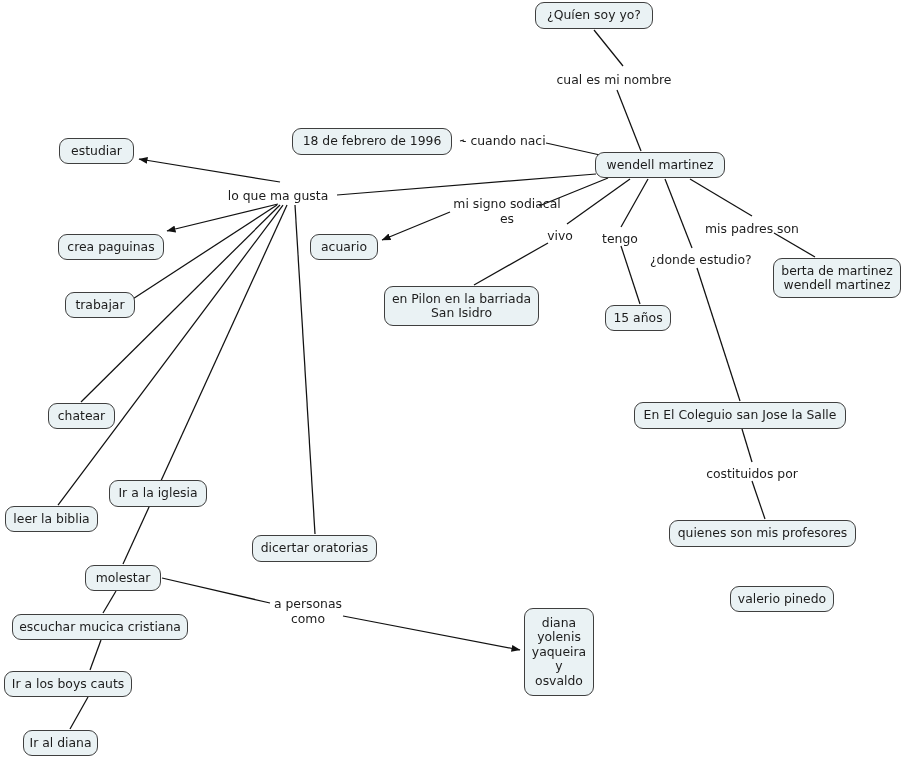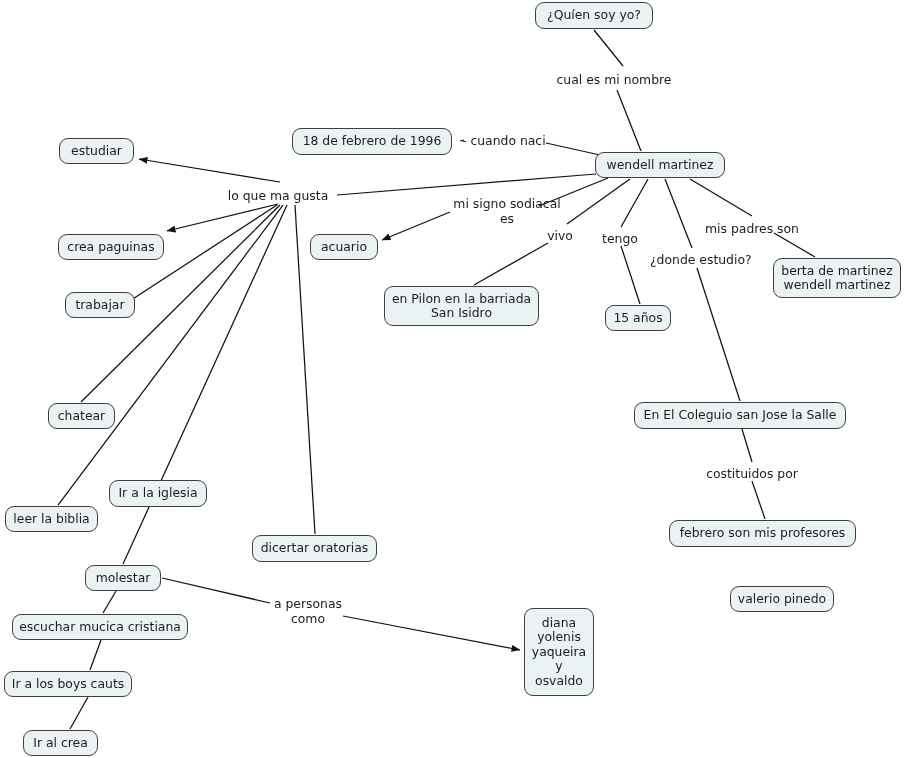--- a/index.html
+++ b/index.html
@@ -108,32 +108,32 @@
       <div class="node" style="left: 65px; top: 292px; width: 70px; height: 26px;"><span>trabajar</span></div>
       <div class="node" style="left: 384px; top: 286px; width: 155px; height: 40px;"><span>en Pilon en la barriada
 San Isidro</span></div>
       <div class="node" style="left: 773px; top: 258px; width: 128px; height: 40px;"><span>berta de martinez
 wendell martinez</span></div>
       <div class="node" style="left: 605px; top: 305px; width: 66px; height: 26px;"><span>15 años</span></div>
       <div class="node" style="left: 48px; top: 403px; width: 67px; height: 26px;"><span>chatear</span></div>
       <div class="node" style="left: 634px; top: 402px; width: 212px; height: 27px;"><span>En El Coleguio san Jose la Salle</span></div>
       <div class="node" style="left: 109px; top: 480px; width: 98px; height: 27px;"><span>Ir a la iglesia</span></div>
       <div class="node" style="left: 5px; top: 506px; width: 93px; height: 26px;"><span>leer la biblia</span></div>
-      <div class="node" style="left: 669px; top: 520px; width: 187px; height: 27px;"><span>febrero son mis profesores</span></div>
+      <div class="node" style="left: 669px; top: 520px; width: 187px; height: 27px;"><span>quienes son mis profesores</span></div>
       <div class="node" style="left: 252px; top: 535px; width: 125px; height: 27px;"><span>dicertar oratorias</span></div>
       <div class="node" style="left: 85px; top: 565px; width: 76px; height: 26px;"><span>molestar</span></div>
       <div class="node" style="left: 730px; top: 586px; width: 104px; height: 26px;"><span>valerio pinedo</span></div>
       <div class="node" style="left: 12px; top: 614px; width: 176px; height: 26px;"><span>escuchar mucica cristiana</span></div>
       <div class="node" style="left: 524px; top: 608px; width: 70px; height: 88px;"><span>diana
 yolenis
 yaqueira
 y
 osvaldo</span></div>
       <div class="node" style="left: 4px; top: 671px; width: 128px; height: 26px;"><span>Ir a los boys cauts</span></div>
-      <div class="node" style="left: 23px; top: 730px; width: 75px; height: 26px;"><span>Ir al crea</span></div>
+      <div class="node" style="left: 23px; top: 730px; width: 75px; height: 26px;"><span>Ir al diana</span></div>
     </div>
   <div id="label-layer">
       <div class="link-label" style="left: 552px; top: 72px; width: 124px;">cual es mi nombre</div>
       <div class="link-label" style="left: 462px; top: 133px; width: 82px;">- cuando naci</div>
       <div class="link-label" style="left: 222px; top: 188px; width: 112px;">lo que ma gusta</div>
       <div class="link-label" style="left: 452px; top: 196px; width: 110px;">mi signo sodiacal
 es</div>
       <div class="link-label" style="left: 544px; top: 228px; width: 32px;">vivo</div>
       <div class="link-label" style="left: 601px; top: 231px; width: 38px;">tengo</div>
       <div class="link-label" style="left: 650px; top: 252px; width: 100px;">¿donde estudio?</div>

